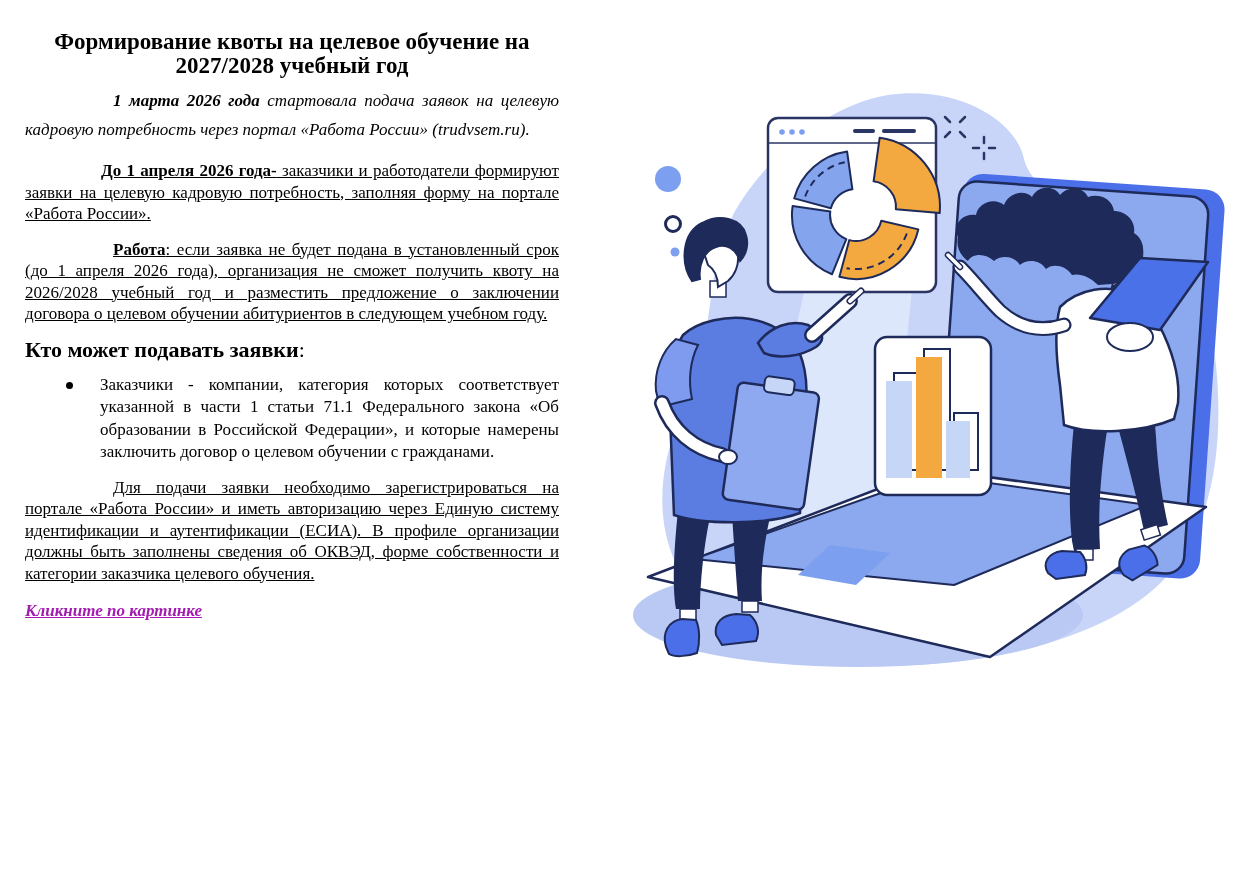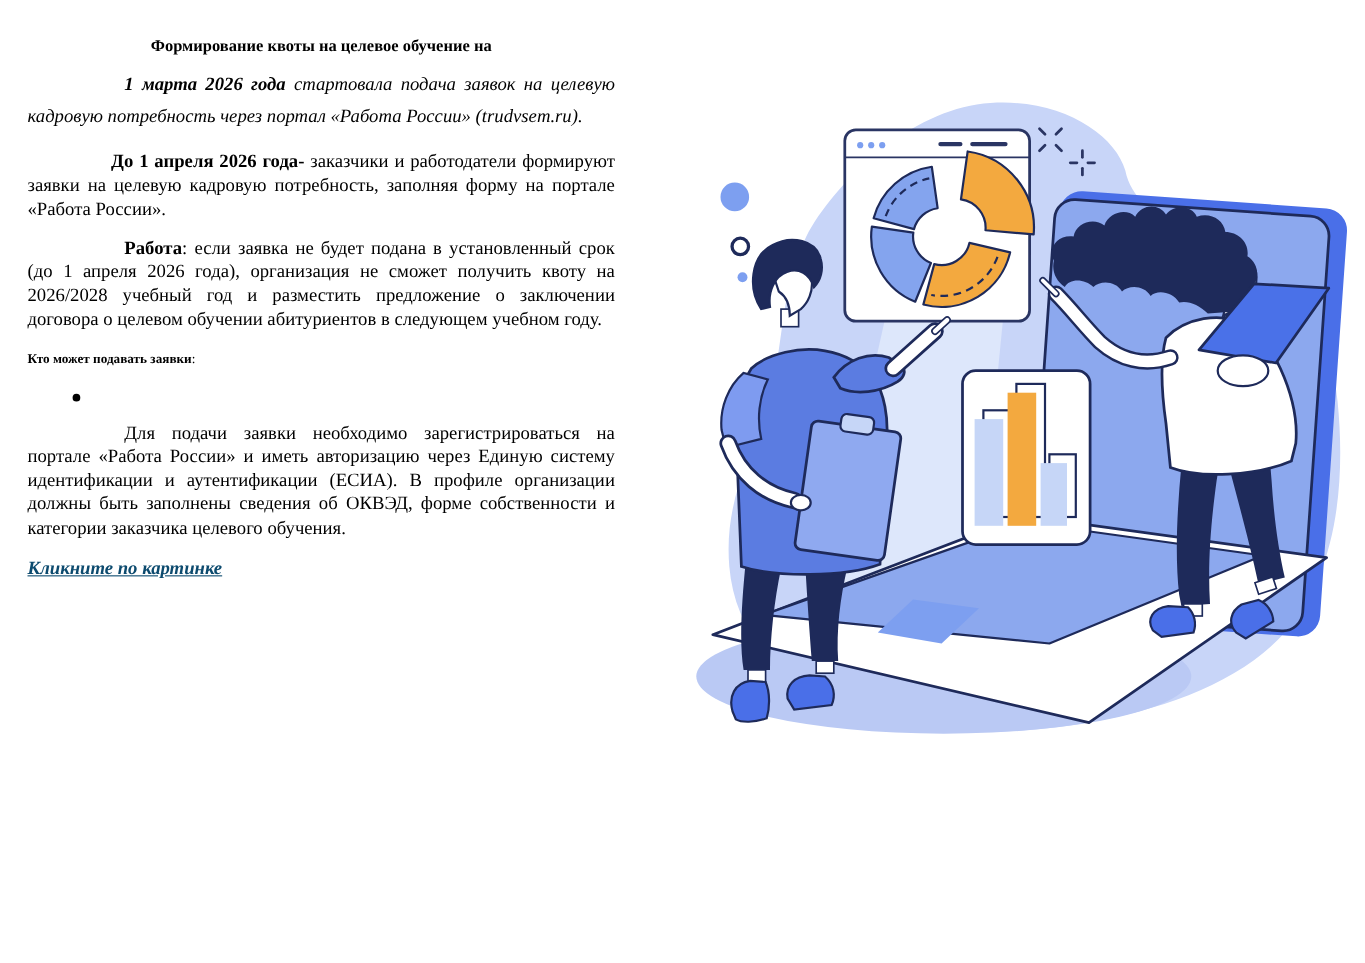--- a/index.html
+++ b/index.html
@@ -1,57 +1,59 @@
 <!DOCTYPE html>
 <html lang="ru"><head>
 <meta charset="utf-8">
 <style>
   html,body{margin:0;padding:0;background:#ffffff;}
   .page{position:relative;width:1241px;height:875px;background:#ffffff;overflow:hidden;
         font-family:"Liberation Serif","DejaVu Serif",serif;color:#000;font-size:17px;}
   .text-column{position:absolute;left:25px;top:30px;width:534px;}
-  .doc-title{margin:0;font-size:15px;font-weight:700;text-align:center;line-height:24px;}
+  .doc-title{margin:0;font-size:23px;font-weight:700;text-align:center;line-height:24px;}
   .p-intro{margin:8px 0 0;text-indent:88px;line-height:29px;text-align:justify;font-style:italic;}
-  .p-body{line-height:21.5px;text-align:justify;}
+  .p-body{line-height:21.5px;text-align:justify;text-decoration:underline;}
   .p2{margin:16px 0 0;text-indent:76px;}
   .p3{margin:14px 0 0;text-indent:88px;}
-  .list-heading{margin:14px 0 0;font-size:12px;font-weight:700;line-height:22px;}
+  .list-heading{margin:14px 0 0;font-size:22px;font-weight:700;line-height:22px;}
   .list-heading .colon{font-weight:400;}
   .bullets{margin:13px 0 0;}
   .bullet{display:flex;}
   .bullet-marker{flex:0 0 75px;box-sizing:border-box;padding-left:41px;}
   .bullet-dot{display:inline-block;width:7px;height:7px;border-radius:50%;background:#000;margin-top:7px;}
   .bullet-body{flex:1;line-height:22.5px;text-align:justify;}
   .p4{margin:13px 0 17px;text-indent:88px;}
   .doc-link{margin:14px 0 0;font-weight:700;font-style:italic;}
-  .doc-link a{color:#0c4a6e;text-decoration:underline;cursor:pointer;}
+  .doc-link a{color:#a21caf;text-decoration:underline;cursor:pointer;}
   .illustration{position:absolute;left:628px;top:85px;width:597px;height:590px;cursor:pointer;}
 </style>
 </head>
 <body>
 
 <div class="page">
 
   <div class="text-column">
 
     <h1 class="doc-title">
       <div>Формирование квоты на целевое обучение на</div>
+      <div>2027/2028 учебный год</div>
     </h1>
 
     <p class="p-intro"><b>1 марта 2026 года</b><span> стартовала подача заявок на целевую кадровую потребность через портал «Работа России» (trudvsem.ru).</span></p>
 
     <p class="p-body p2"><b>До 1 апреля 2026 года-</b><span> заказчики и работодатели формируют заявки на целевую кадровую потребность, заполняя форму на портале «Работа России».</span></p>
 
     <p class="p-body p3"><b>Работа</b><span>: если заявка не будет подана в установленный срок (до 1 апреля 2026 года), организация не сможет получить квоту на 2026/2028 учебный год и разместить предложение о заключении договора о целевом обучении абитуриентов в следующем учебном году.</span></p>
 
     <div class="list-heading"><b>Кто может подавать заявки</b><span class="colon">:</span></div>
 
     <div class="bullets">
       <div class="bullet">
         <span class="bullet-marker"><span class="bullet-dot"></span></span>
+        <span class="bullet-body">Заказчики - компании, категория которых соответствует указанной в части 1 статьи 71.1 Федерального закона «Об образовании в Российской Федерации», и которые намерены заключить договор о целевом обучении с гражданами.</span>
       </div>
     </div>
 
     <p class="p-body p4">Для подачи заявки необходимо зарегистрироваться на портале «Работа России» и иметь авторизацию через Единую систему идентификации и аутентификации (ЕСИА). В профиле организации должны быть заполнены сведения об ОКВЭД, форме собственности и категории заказчика целевого обучения.</p>
 
     <div class="doc-link">
       <a>Кликните по картинке</a>
     </div>
 
   </div>

